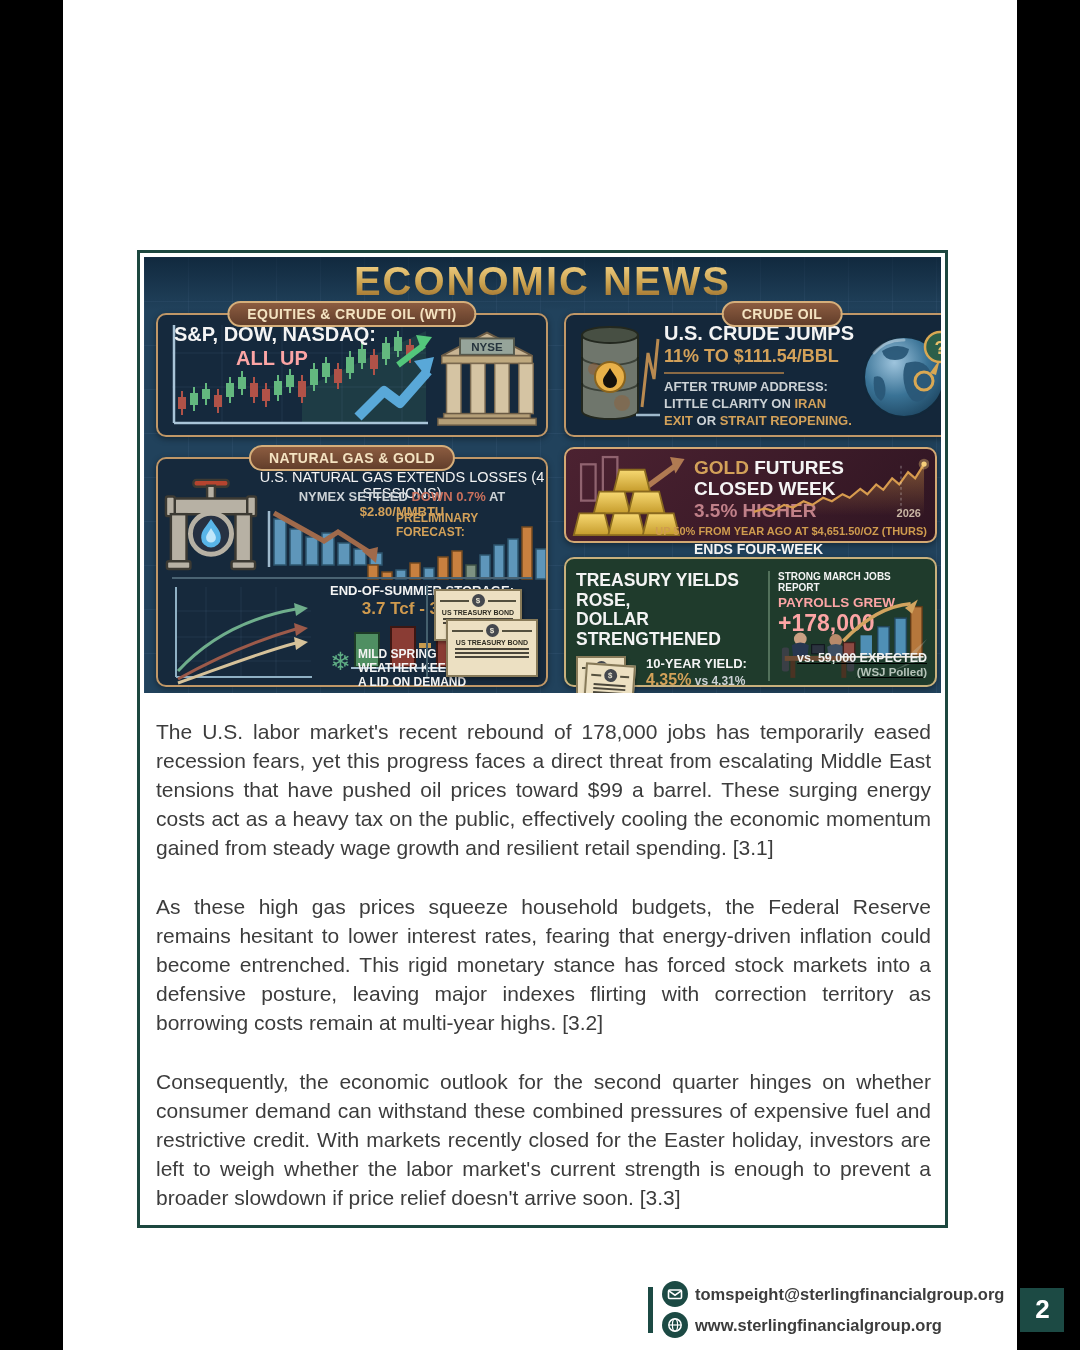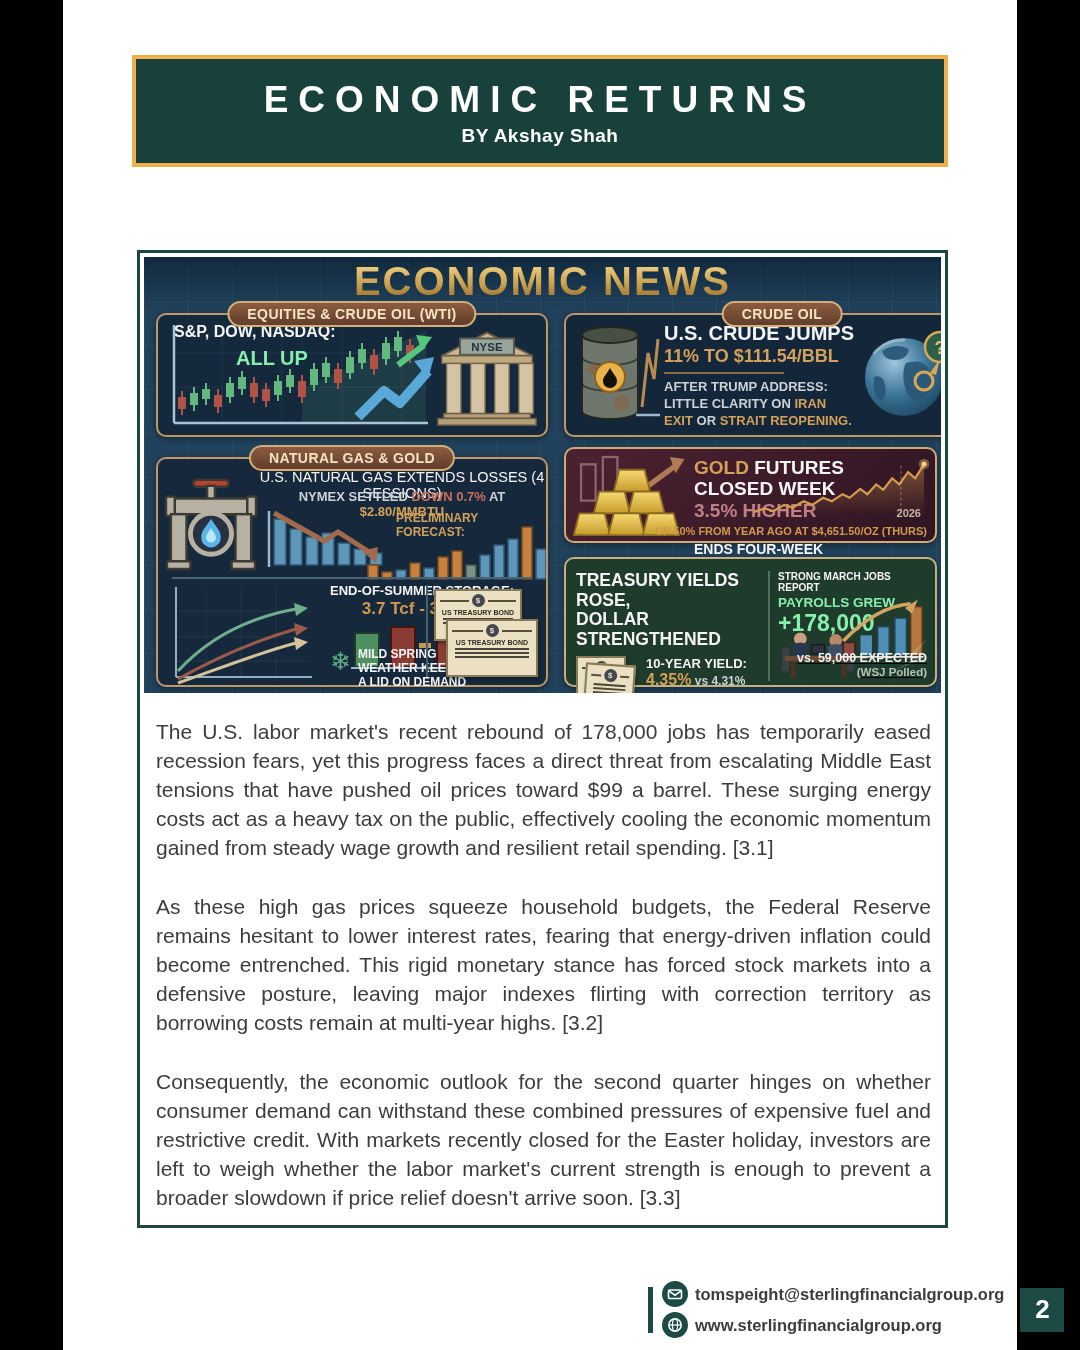--- a/index.html
+++ b/index.html
@@ -40,25 +40,25 @@
          color:#f4e3c1;font-size:14px;font-weight:700;padding:3px 18px;letter-spacing:.4px;z-index:5;}
   .badge-light{background:#ece6cf;border:2px solid #9db290;color:#1d4a35;}
 
   .pA{left:2px;top:6px;width:392px;height:124px;}
   .pB{left:2px;top:150px;width:392px;height:230px;background:#16293c;}
   .pC{left:410px;top:6px;width:436px;height:124px;background:#14273a;}
   .pD{left:410px;top:140px;width:373px;height:96px;background:linear-gradient(135deg,#4c2231,#2f1522);
       border-color:#d3a873;}
   .pE{left:410px;top:250px;width:373px;height:130px;background:#1f3b2c;border-color:#c8b07c;}
 
-  .w{color:#f4f4f4;} .gold{color:#d3a159;} .grn{color:#86efac;} .sal{color:#c9705c;text-align:right;}
+  .w{color:#f4f4f4;} .gold{color:#d3a159;} .grn{color:#fca5a5;} .sal{color:#c9705c;text-align:right;}
   .rose{color:#c08089;} .gry{color:#ccd2d6;}
 
   
-  .pA-head{position:absolute;left:16px;top:8px;font-size:16px;font-weight:800;z-index:3;text-align:center;}
+  .pA-head{position:absolute;left:16px;top:8px;font-size:20px;font-weight:800;z-index:3;text-align:center;}
   .pA-sub{position:absolute;left:78px;top:32px;font-size:20px;font-weight:800;z-index:3;}
   .pA-chart{position:absolute;left:4px;top:4px;}
   .pA-bld{position:absolute;right:6px;top:8px;}
 
   
   .pC-flex{position:absolute;inset:0;display:flex;padding:8px 4px 4px 8px;}
   .pC-text{width:196px;margin-left:4px;}
   .pC-h1{font-size:20px;font-weight:800;line-height:1.05;}
   .pC-h2{font-size:18px;font-weight:800;margin-top:2px;}
   .pC-rule{width:120px;height:2px;background:#8a6a45;margin:5px 0 5px 0;}
@@ -138,24 +138,20 @@
   .f-page{width:44px;height:44px;background:#1c4a44;color:#fff;display:flex;align-items:center;
           justify-content:center;font-size:26px;font-weight:800;margin-left:16px;}
 </style>
 </head>
 <body>
 
 <div class="sheet">
   <div class="edge-bar edge-left"></div>
   <div class="edge-bar edge-right"></div>
 
-  <header class="banner">
-    <div class="banner-title">ECONOMIC RETURNS</div>
-    <div class="banner-byline">BY Akshay Shah</div>
-  </header>
 
   <section class="frame">
 
     <div class="info">
       <div class="info-title">ECONOMIC NEWS</div>
 
       <div class="cols">
 
         <div class="panel pA">
           <div class="badge">EQUITIES &amp; CRUDE OIL (WTI)</div>

